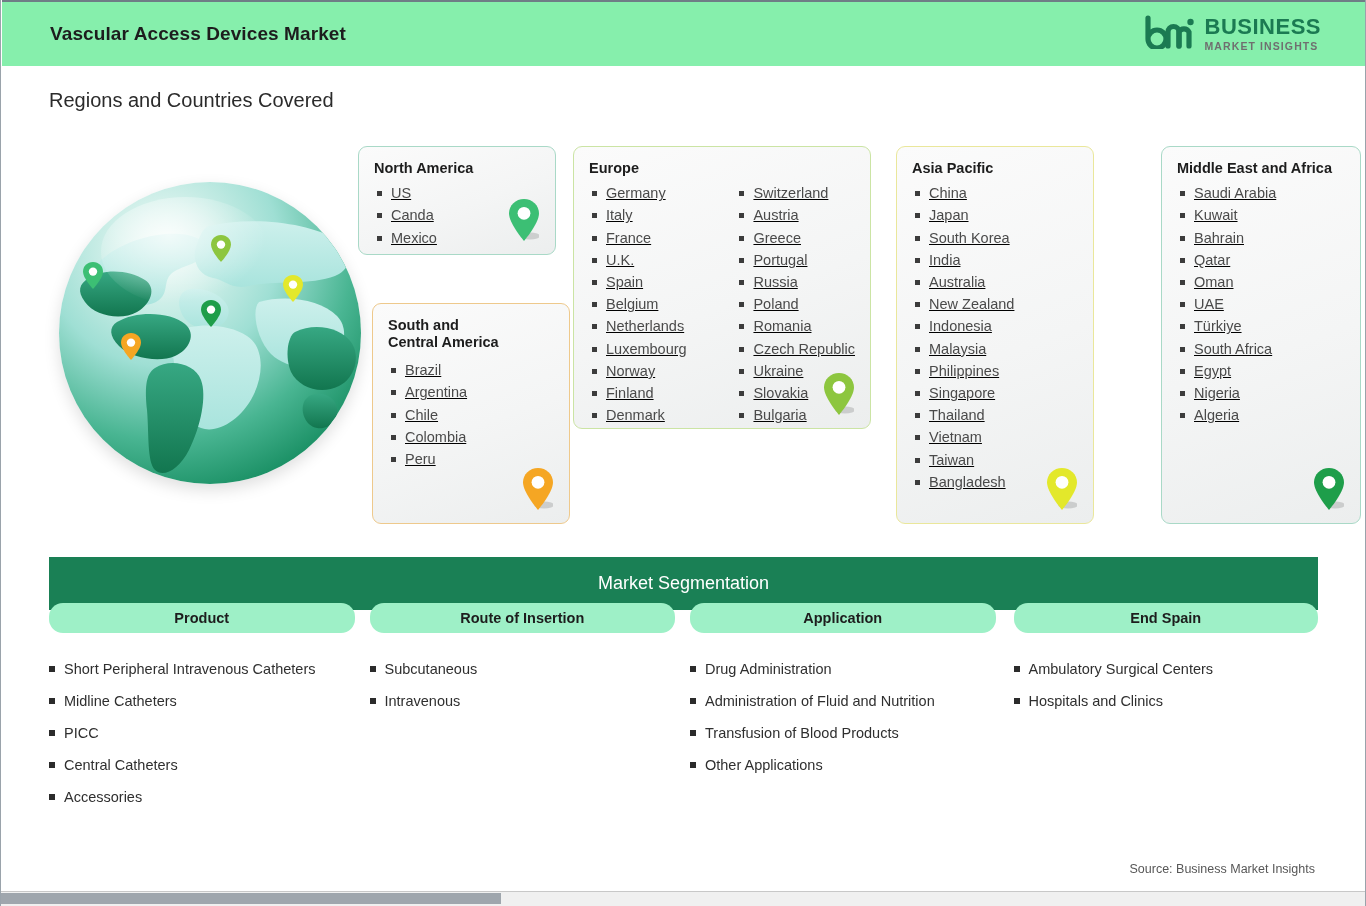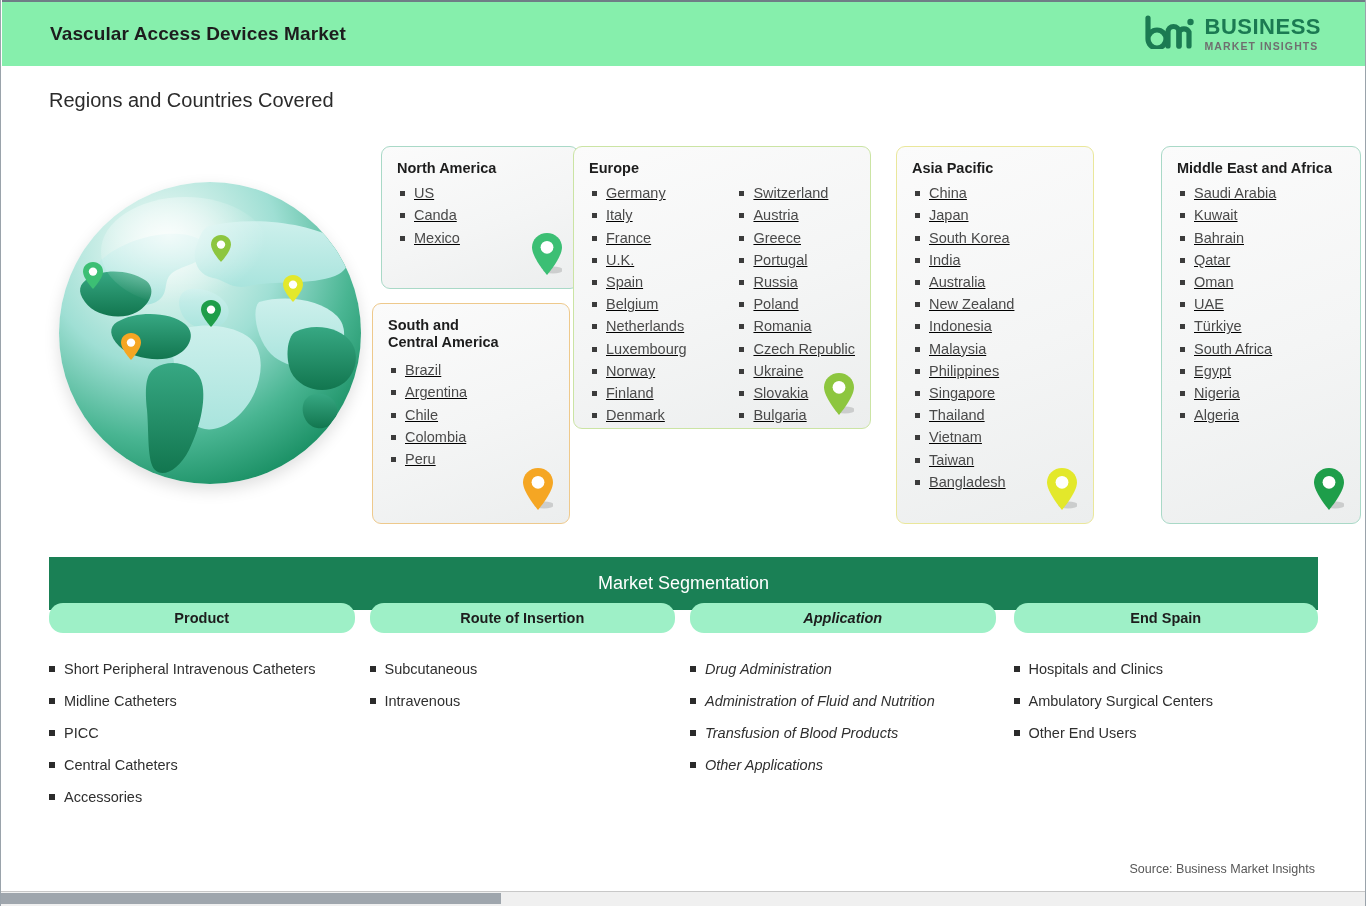--- a/index.html
+++ b/index.html
@@ -137,21 +137,21 @@
     left: 3px; top: 9px;
     width: 5px; height: 5px;
     background: #3c3c3c;
   }
   .card-pin {
     position: absolute;
     right: 16px;
     bottom: 9px;
   }
 
-  #card-na  { left: 380px; top: 146px; width: 198px; height: 143px; border: 1.5px solid #a9d9c7; }
+  #card-na  { left: 357px; top: 146px; width: 198px; height: 109px; border: 1.5px solid #a9d9c7; }
   #card-sca { left: 371px; top: 303px; width: 198px; height: 221px; border: 1.5px solid #eec98c; }
   #card-eu  { left: 572px; top: 146px; width: 298px; height: 283px; border: 1.5px solid #cbe4a4; }
   #card-ap  { left: 895px; top: 146px; width: 198px; height: 378px; border: 1.5px solid #eae79b; }
   #card-mea { left: 1160px; top: 146px; width: 200px; height: 378px; border: 1.5px solid #a9d9c7; }
 
   
   .seg-header {
     position: absolute;
     left: 48px; top: 557px;
     width: 1269px; height: 53px;
@@ -164,21 +164,21 @@
   }
   .seg-cols {
     position: absolute;
     left: 48px; top: 603px;
     width: 1269px;
     display: flex;
   }
   .seg-col { width: 321px; margin-right: 0; }
   .seg-col:nth-child(1) { width: 306px; margin-right: 15px; }
   .seg-col:nth-child(2) { width: 306px; margin-right: 15px; }
-  .seg-col:nth-child(3) { width: 306px; margin-right: 18px; font-style: italic; }
+  .seg-col:nth-child(3) { width: 306px; margin-right: 18px; }
   .seg-col:nth-child(4) { width: 305px; }
   .seg-pill {
     height: 30px;
     background: #9ef0c7;
     border-radius: 14px;
     display: flex;
     align-items: center;
     justify-content: center;
     font-size: 14.5px;
     font-weight: bold;
@@ -474,23 +474,22 @@
       <ul class="seg-list">
           <li>Drug Administration</li>
           <li>Administration of Fluid and Nutrition</li>
           <li>Transfusion of Blood Products</li>
           <li>Other Applications</li>
         </ul>
     </div>
     <div class="seg-col">
       <div class="seg-pill">End Spain</div>
       <ul class="seg-list">
+          <li>Ambulatory Surgical Centers</li>
           <li>Hospitals and Clinics</li>
-          <li>Ambulatory Surgical Centers</li>
-          <li>Other End Users</li>
         </ul>
     </div>
   </div>
 
   <div class="source">Source: Business Market Insights</div>
 
   <div class="hscroll">
     <div class="hscroll-thumb"></div>
   </div>
 

